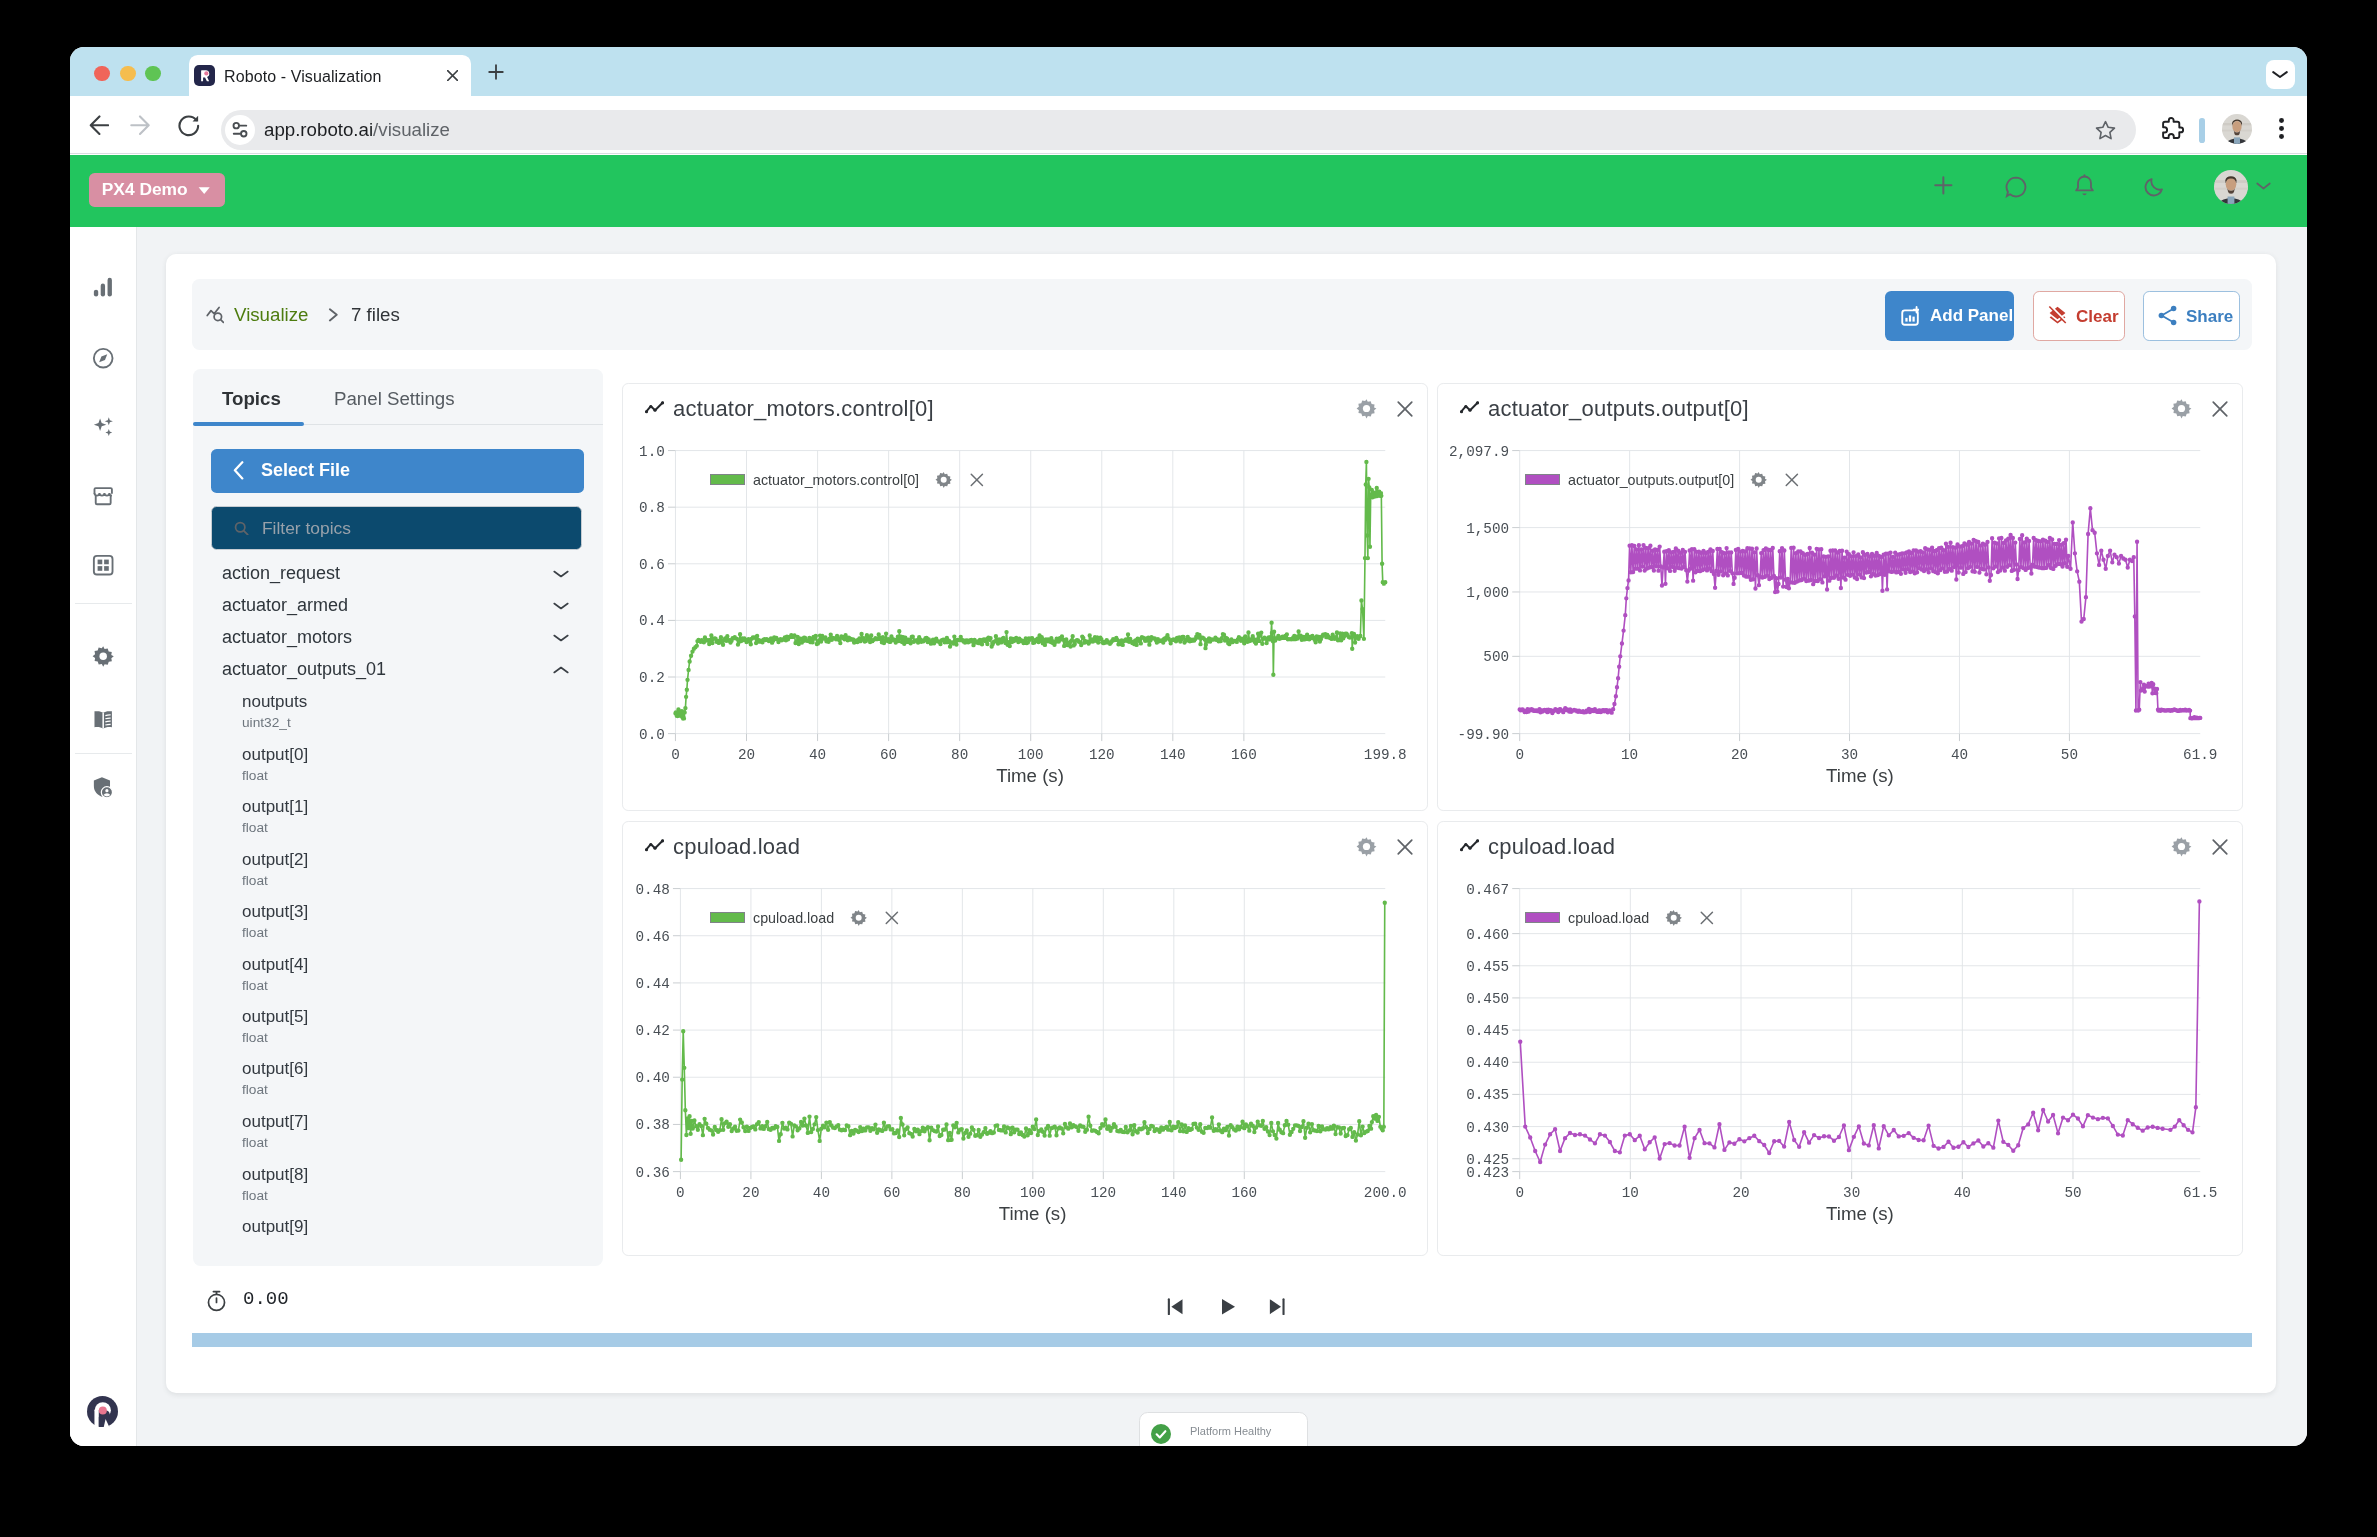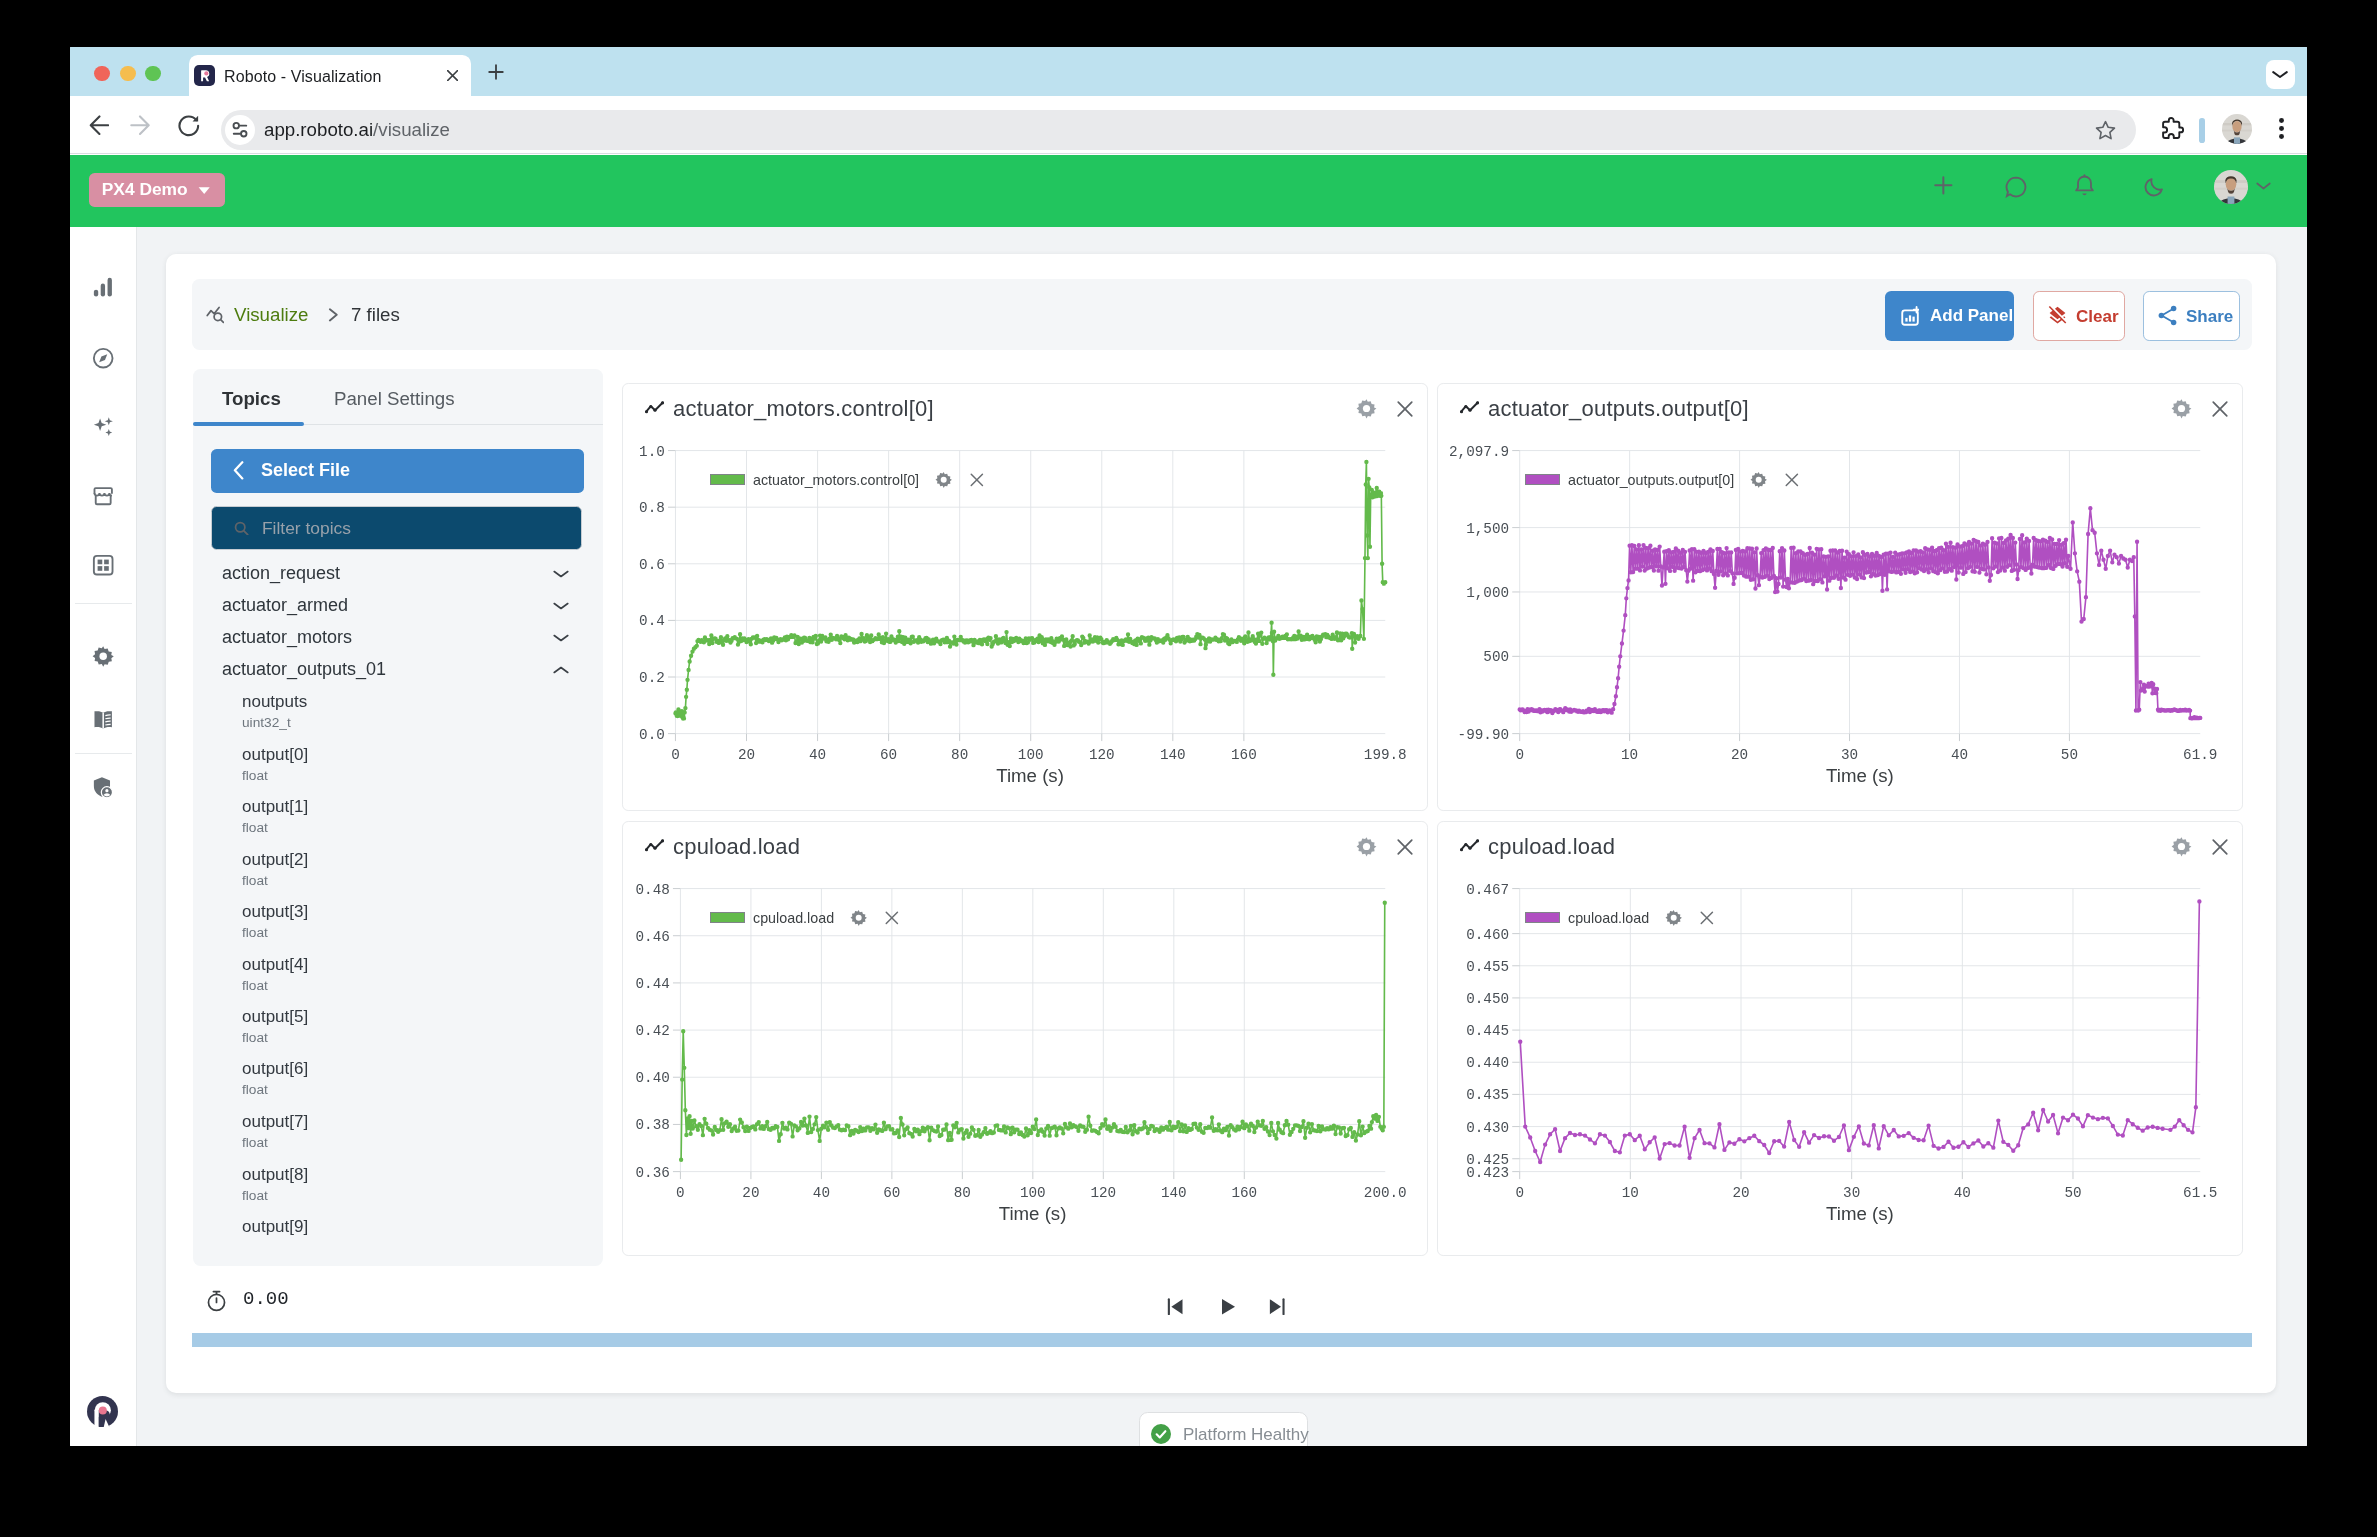--- a/index.html
+++ b/index.html
@@ -1,16 +1,16 @@
 <!DOCTYPE html>
 <html style="font-size:10px"><head><meta charset="utf-8"><style>
 *{margin:0;padding:0;box-sizing:border-box}
 html,body{width:2377px;height:1538px;background:#000;font-family:"Liberation Sans",sans-serif;}
 .abs{position:absolute}
-#win{position:absolute;left:70px;top:47px;width:2237px;height:1399px;border-radius:1px;overflow:hidden;background:#fff}
+#win{position:absolute;left:70px;top:47px;width:2237px;height:1399px;border-radius:14px;overflow:hidden;background:#fff}
 #tabbar{position:absolute;left:0;top:0;width:100%;height:49px;background:#bee1ef}
 .light{position:absolute;top:18.7px;width:15.6px;height:15.6px;border-radius:50%}
 #tab{position:absolute;left:119px;top:7.5px;width:282px;height:42px;background:#fff;border-radius:8.7px 8.7px 0 0}
 #tabttl{position:absolute;left:35px;top:13px;font-size:16px;color:#1c1e21;letter-spacing:0.1px}
 #chevbtn{position:absolute;right:12.4px;top:13px;width:29px;height:29px;background:#fff;border-radius:8px}
 #urlrow{position:absolute;left:0;top:49px;width:100%;height:58px;background:#fff;border-bottom:1.2px solid #dadce0}
 #pill{position:absolute;left:151px;top:14.3px;width:1915px;height:40px;border-radius:20px;background:#e9eaec}
 #urltxt{position:absolute;left:43px;top:8.7px;font-size:18.7px;color:#1c1e21}
 #urltxt span{color:#5f6368}
 #appheader{position:absolute;left:0;top:108px;width:100%;height:72px;background:#22c55e}
@@ -40,21 +40,21 @@
 .ttype{position:absolute;left:49px;font-size:13.7px;color:#6e767e}
 .panel{position:absolute;width:806px;height:428px;background:#fff;border:0.6px solid #e9ebed;border-radius:6.2px}
 .ptitle{position:absolute;left:50px;top:11.8px;font-size:22px;letter-spacing:0.2px;color:#3a3f45}
 svg{display:block}
 .leg{position:absolute;display:flex;align-items:center}
 .legl{font-size:14.3px;color:#3c4043;margin-left:8px}
 .mono{font-family:"Liberation Mono",monospace}
 #timec{position:absolute;left:77px;top:1034px;font-size:19px;color:#1f2328}
 #bluebar{position:absolute;left:26px;top:1079px;width:2060px;height:13.7px;background:#a6cbe6}
 #badge{position:absolute;left:1069px;top:1185px;width:169px;height:45px;background:#fff;border:1.2px solid #dee0e2;border-radius:8.7px}
-#badge span{position:absolute;left:43px;top:12.4px;font-size:17px;color:#878d93;white-space:nowrap}
+#badge span{position:absolute;left:50px;top:12.4px;font-size:11px;color:#878d93;white-space:nowrap}
 </style></head><body>
 <div id="win">
     <div id="tabbar">
       <div class="light" style="left:24px;background:#f0655a"></div>
       <div class="light" style="left:50px;background:#f5bd4f"></div>
       <div class="light" style="left:75px;background:#5fc454"></div>
       <div id="tab">
         <svg class="abs" style="left:5px;top:10px" width="21" height="21" viewBox="0 0 34 34">
           <rect width="34" height="34" rx="8" fill="#23264a"></rect>
           <path d="M11.5 26.5V9.5a1 1 0 0 1 1-1H19a5.6 5.6 0 0 1 2.2 10.8L24.5 26.5h-3.6l-3-6.4H14.7v6.4z" fill="#fff"></path>

